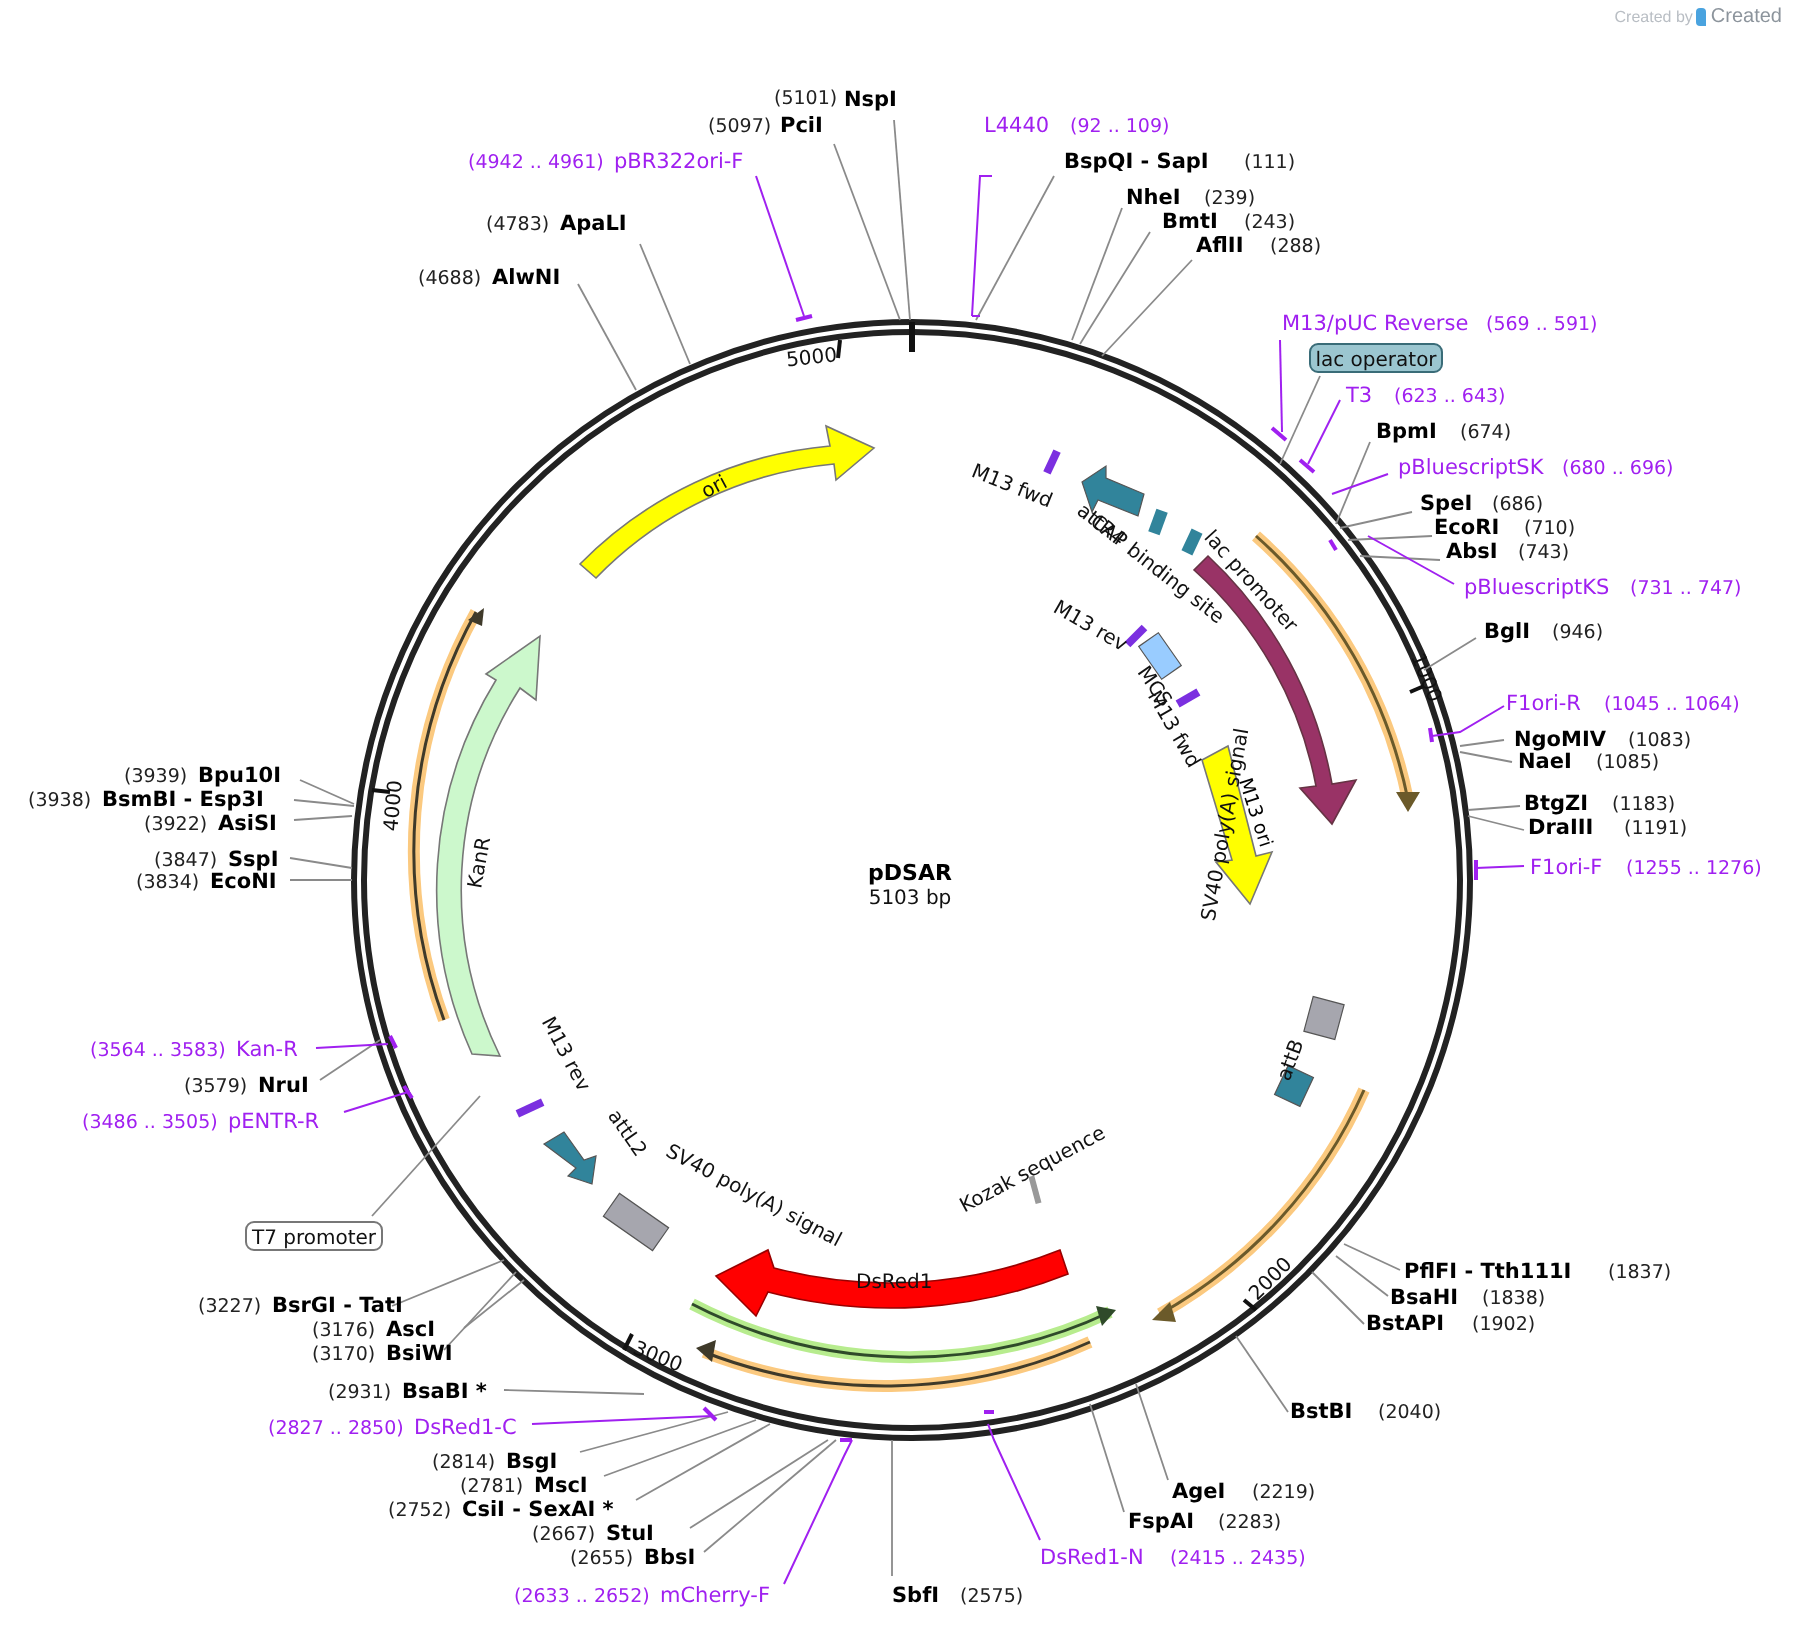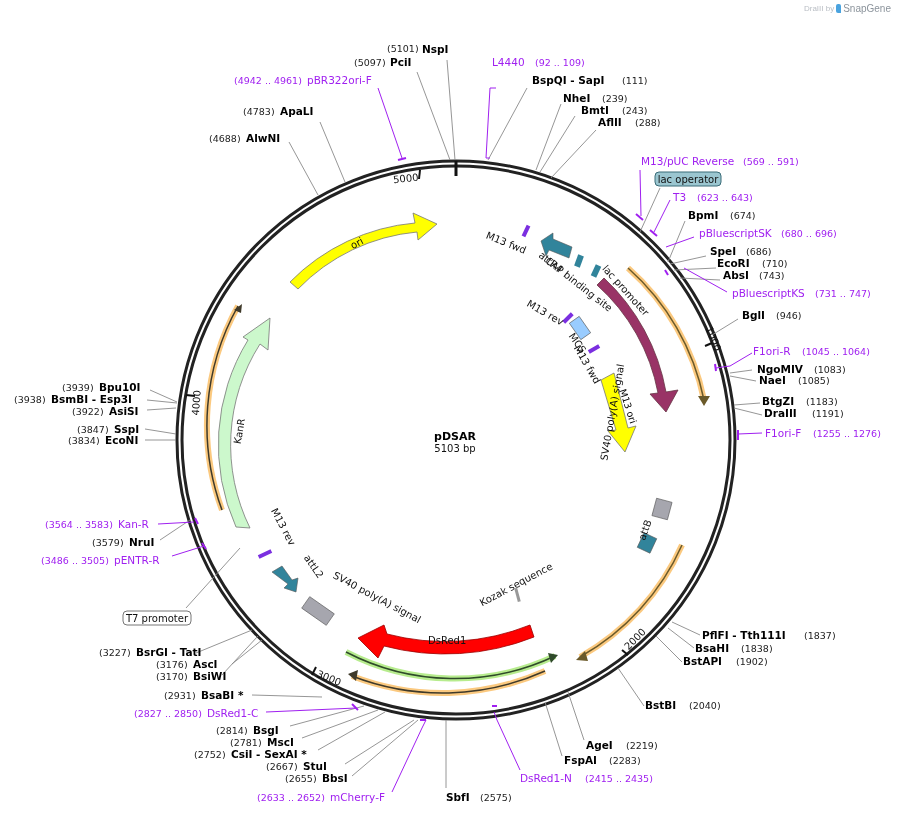--- a/index.html
+++ b/index.html
@@ -14,23 +14,23 @@
   .primer { font-size:10.5px; fill:#a020f0; }
   .primerpos { font-size:9.5px; fill:#a020f0; }
   .feat { font-size:10px; fill:#111; }
   .lead { stroke:#8a8a8a; stroke-width:0.9; fill:none; }
   .plead { stroke:#a020f0; stroke-width:1; fill:none; }
 </style>
 </head>
 <body>
 
 <div class="credit">
-  <span>DraIII by</span>
+  <span>Created by</span>
   <span class="logo"></span>
-  <span class="brand">SnapGene</span>
+  <span class="brand">Created</span>
 </div>
 
 <svg id="map" width="899" height="814" viewBox="0 0 899 814">
 
   <g>
     <circle cx="456" cy="440" r="279" fill="none" stroke="#222" stroke-width="3"></circle>
     <circle cx="456" cy="440" r="274" fill="none" stroke="#222" stroke-width="3"></circle>
 
     <line x1="456" y1="161" x2="456" y2="176" stroke="#111" stroke-width="3"></line>
   </g>

